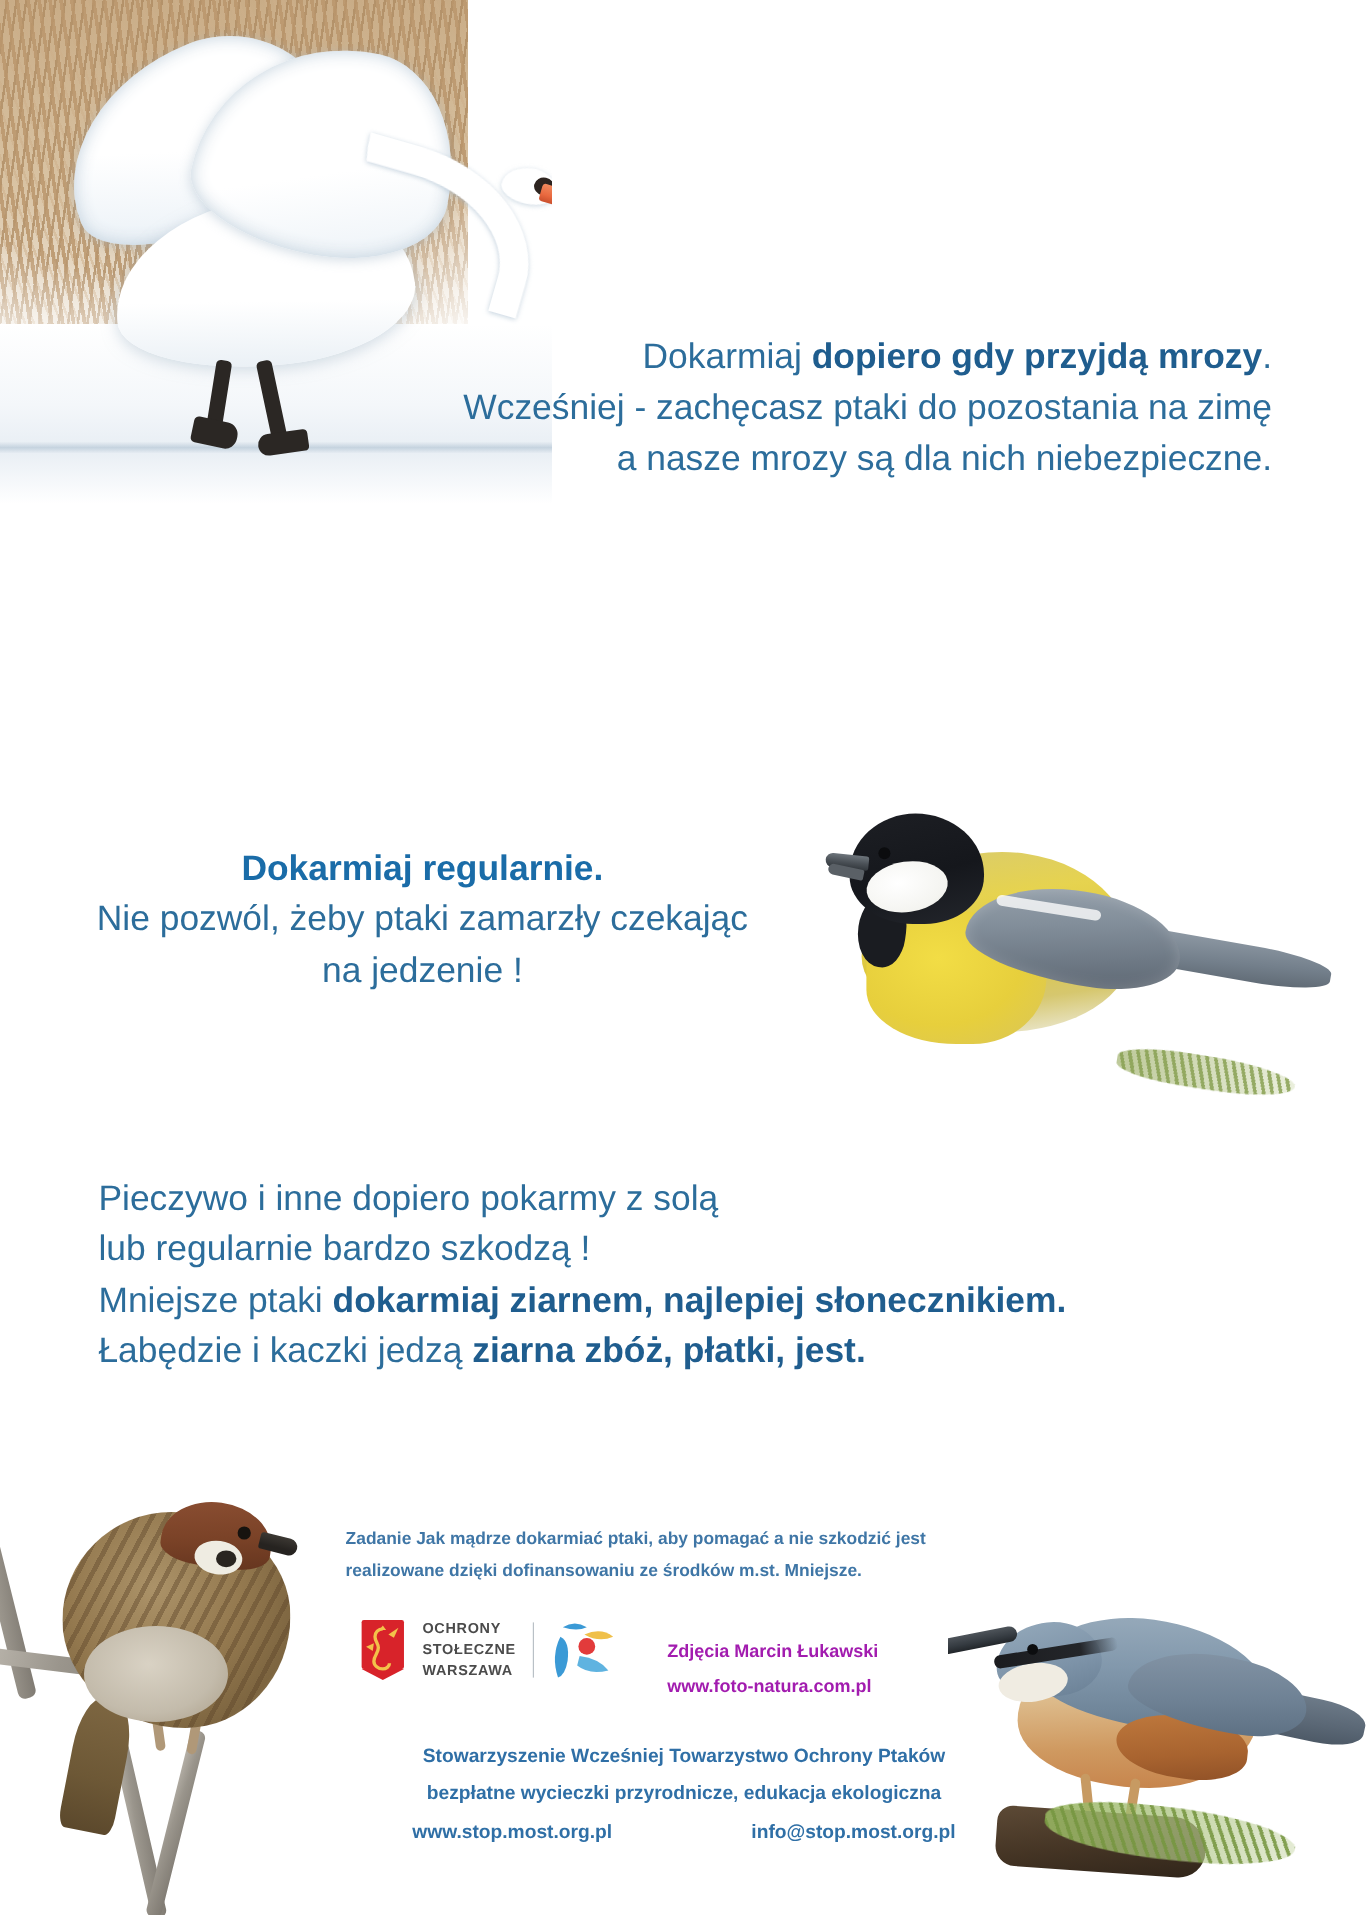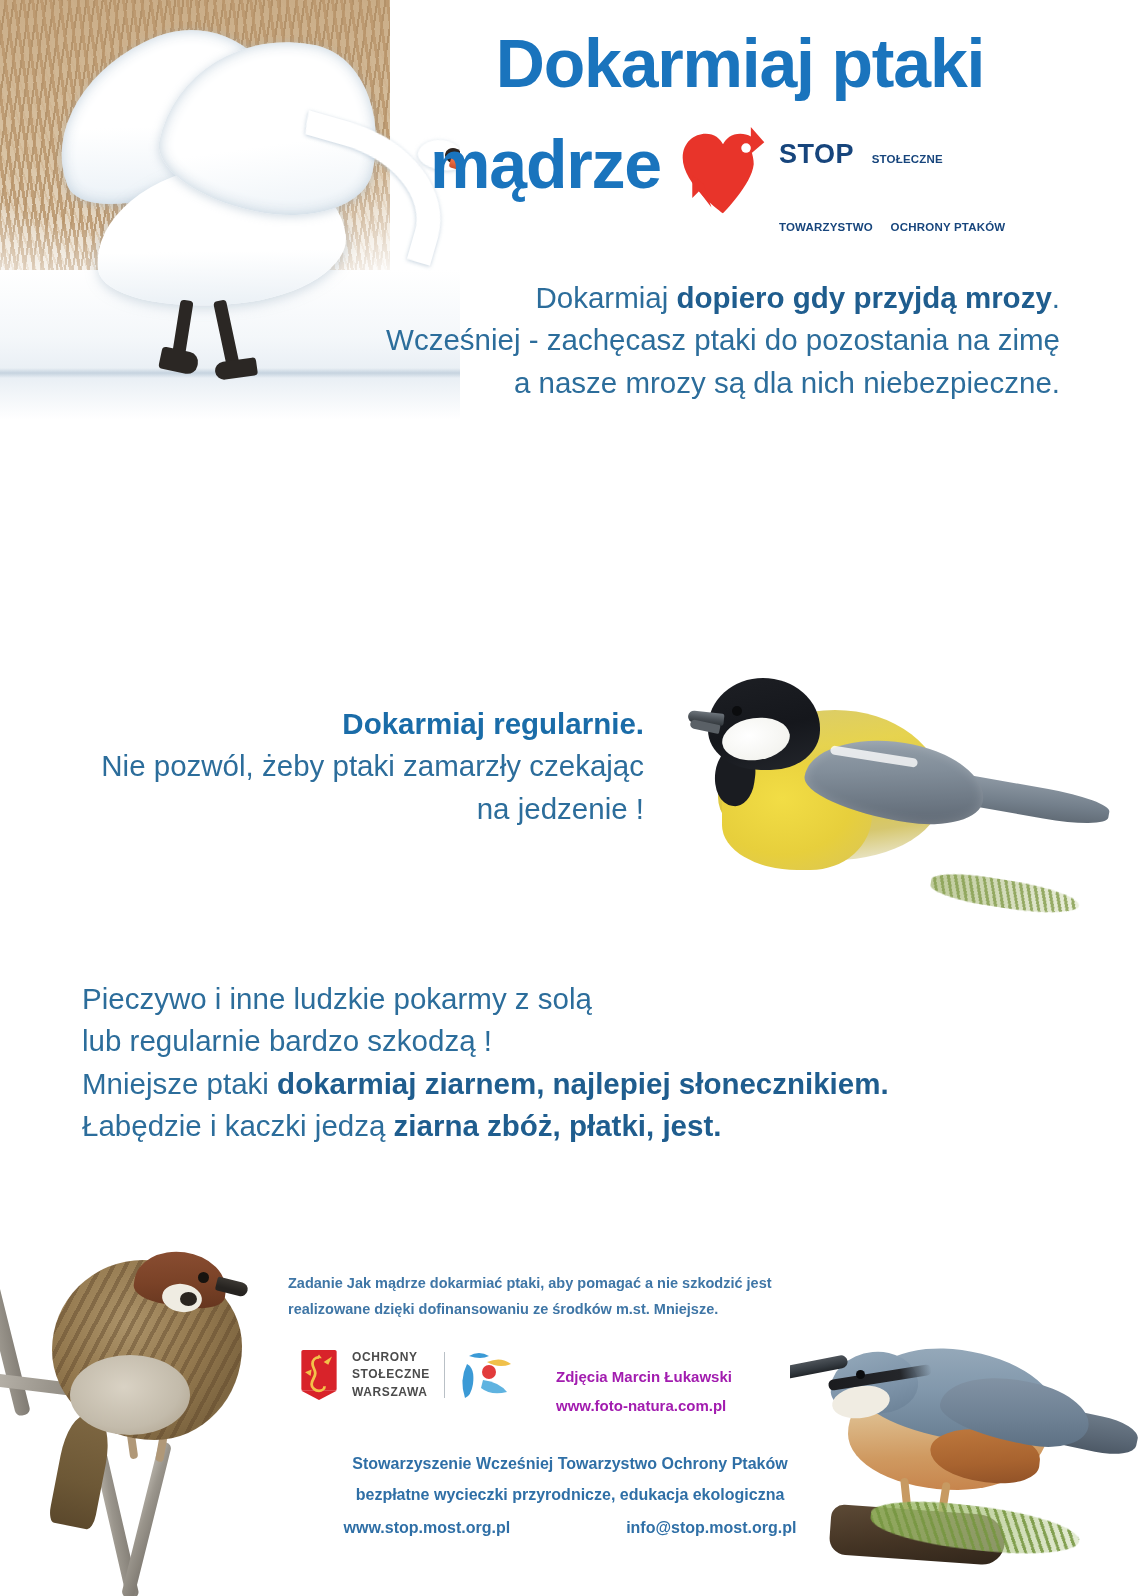--- a/index.html
+++ b/index.html
@@ -69,21 +69,21 @@
     color: #2c6d9b;
     font-size: 29.5px;
     line-height: 1.44;
     font-weight: 400;
   }
   .para b { color: #1f5d8e; font-weight: 700; }
 
   #para-1 { left: 300px; top: 277px; width: 760px; text-align: right; }
   #para-1 .l { display: block; }
   #para-2 { left: 80px; top: 498px; width: 960px; text-align: left; }
-  #para-3 { left: 84px; top: 703px; width: 560px; text-align: right; }
+  #para-3 { left: 72px; top: 703px; width: 560px; text-align: center; }
   #para-3 .head { color: #1a6ca8; font-weight: 700; display: block; }
   #para-4 { left: 82px; top: 978px; width: 970px; text-align: left; }
   #para-4 .l { display: block; }
 
   
   .photo { position: absolute; overflow: hidden; }
 
   
   #photo-swan { left: 0; top: 0; width: 460px; height: 420px; }
   #swan-reeds {
@@ -435,40 +435,20 @@
     <div id="swan-neck"></div>
     <div id="swan-head"></div>
     <div id="swan-knob"></div>
     <div id="swan-bill"></div>
     <div class="swan-leg" id="swan-leg-a"></div>
     <div class="swan-leg" id="swan-leg-b"></div>
     <div class="swan-leg" id="swan-foot-a"></div>
     <div class="swan-leg" id="swan-foot-b"></div>
   </div>
 
-  <div class="abs" id="title-block">
-    <div>Dokarmiaj ptaki</div>
-    <div id="title-line-2-row">
-      <span>mądrze</span>
-
-      <span id="stop-logo">
-        <svg class="logo-mark" viewBox="0 0 100 100">
-          <path d="M50 92 C50 92 8 62 8 34 C8 18 20 9 32 9 C41 9 47 14 50 20 C53 14 59 9 68 9 C72 9 76 10 79 12 L79 2 L93 18 L79 30 L79 26 C81 31 82 36 82 41 C80 62 50 92 50 92 Z" fill="#e8342a"></path>
-          <path d="M30 62 L18 52 L18 76 L25 69 L38 86 Z" fill="#e8342a"></path>
-          <circle cx="74" cy="24" r="5" fill="#ffffff"></circle>
-        </svg>
-        <span class="logo-words">
-          <span class="logo-stop">STOP</span>
-          <span class="logo-sub">STOŁECZNE</span>
-          <span class="logo-sub">TOWARZYSTWO</span>
-          <span class="logo-sub">OCHRONY PTAKÓW</span>
-        </span>
-      </span>
-    </div>
-  </div>
 
   <div class="abs para" id="para-1">
     <span class="l"><span>Dokarmiaj </span><b>dopiero gdy przyjdą mrozy</b><span>.</span></span>
     <span class="l">Wcześniej - zachęcasz ptaki do pozostania na zimę</span>
     <span class="l">a nasze mrozy są dla nich niebezpieczne.</span>
   </div>
 
 
   <div class="abs para" id="para-3">
     <span class="head">Dokarmiaj regularnie.</span>
@@ -485,21 +465,21 @@
     <div id="tit-collar"></div>
     <div id="tit-head"></div>
     <div id="tit-cheek"></div>
     <div id="tit-eye"></div>
     <div id="tit-bill"></div>
     <div id="tit-bill-low"></div>
     <div id="tit-moss"></div>
   </div>
 
   <div class="abs para" id="para-4">
-    <span class="l">Pieczywo i inne ludzkie pokarmy z solą</span>
+    <span class="l">Pieczywo i inne dopiero pokarmy z solą</span>
     <span class="l">lub regularnie bardzo szkodzą !</span>
     <span class="l"><span>Mniejsze ptaki </span><b>dokarmiaj ziarnem, najlepiej słonecznikiem.</b></span>
     <span class="l"><span>Łabędzie i kaczki jedzą </span><b>ziarna zbóż, płatki, jest.</b></span>
   </div>
 
   <div class="photo" id="photo-sparrow">
     <div class="branch" id="sp-branch-1"></div>
     <div class="branch" id="sp-branch-2"></div>
     <div class="branch" id="sp-branch-3"></div>
     <div class="branch" id="sp-branch-4"></div>

